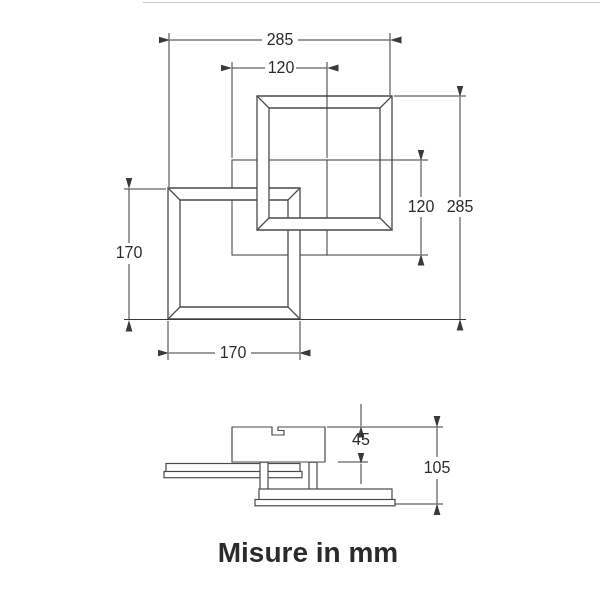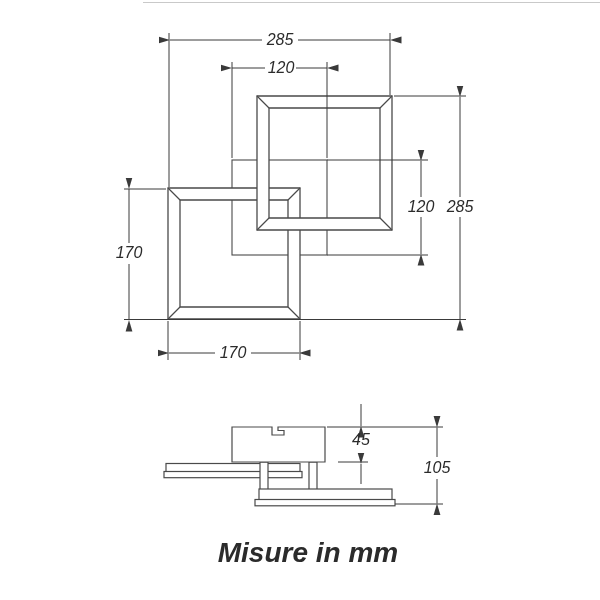--- a/index.html
+++ b/index.html
@@ -8,21 +8,20 @@
     width: 600px;
     height: 600px;
     background: #ffffff;
     overflow: hidden;
   }
   .stage {
     position: relative;
     width: 600px;
     height: 536px;
     background: #ffffff;
-    font-style: italic;
   }
   svg {
     display: block;
   }
   svg text {
     font-family: "Liberation Sans", "DejaVu Sans", sans-serif;
     font-size: 16px;
     fill: #2b2b2b;
   }
   svg text.caption {

